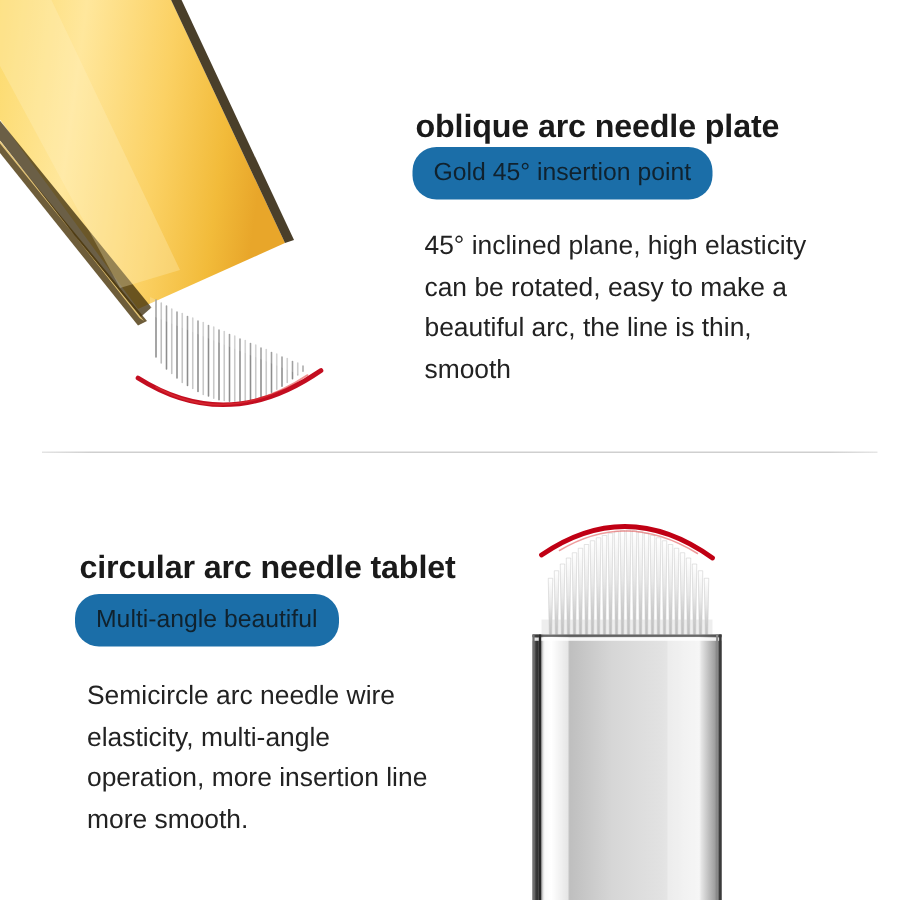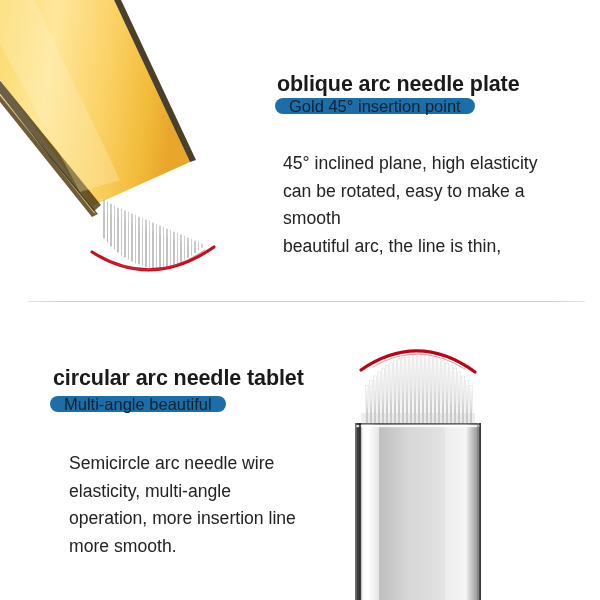--- a/index.html
+++ b/index.html
@@ -32,21 +32,21 @@
   .badge {
     position: absolute;
     display: inline-flex;
     align-items: center;
     background: #1b6ea8;
     color: #10222e;
     border-radius: 16px;
     font-size: 16.5px;
     font-weight: 400;
     padding: 2px 14px;
-    height: 16px;
+    height: 35px;
     white-space: nowrap;
     box-sizing: border-box;
   }
   .body-text {
     position: absolute;
     font-size: 17.6px;
     line-height: 27.5px;
     color: #222222;
     font-weight: 400;
   }
@@ -172,31 +172,31 @@
     </svg>
   </div>
 
   <h2 class="heading" style="left:277px; top:54px;">oblique arc needle plate</h2>
 
   <div class="badge" style="left:275px; top:98px;">Gold 45° insertion point</div>
 
   <div class="body-text" style="left:283px; top:150px; width:300px;">
     <div>45° inclined plane, high elasticity</div>
     <div>can be rotated, easy to make a</div>
+    <div>beautiful arc, the line is thin,</div>
     <div>smooth</div>
-    <div>beautiful arc, the line is thin,</div>
   </div>
 
   <div class="divider"></div>
 
   <h2 class="heading" style="left:53px; top:348px;">circular arc needle tablet</h2>
 
   <div class="badge" style="left:50px; top:396px;">Multi-angle beautiful</div>
 
-  <div class="body-text" style="left:58px; top:450px; width:300px;margin-left:11px;">
+  <div class="body-text" style="left:58px; top:450px; width:300px;">
     <div>Semicircle arc needle wire</div>
     <div>elasticity, multi-angle</div>
     <div>operation, more insertion line</div>
     <div>more smooth.</div>
   </div>
 
   <div class="art" id="art-circular">
     <svg width="185" height="275" viewBox="0 0 185 275" xmlns="http://www.w3.org/2000/svg">
       <defs>
         <linearGradient id="bladeGrad" x1="0" y1="0" x2="1" y2="0">

